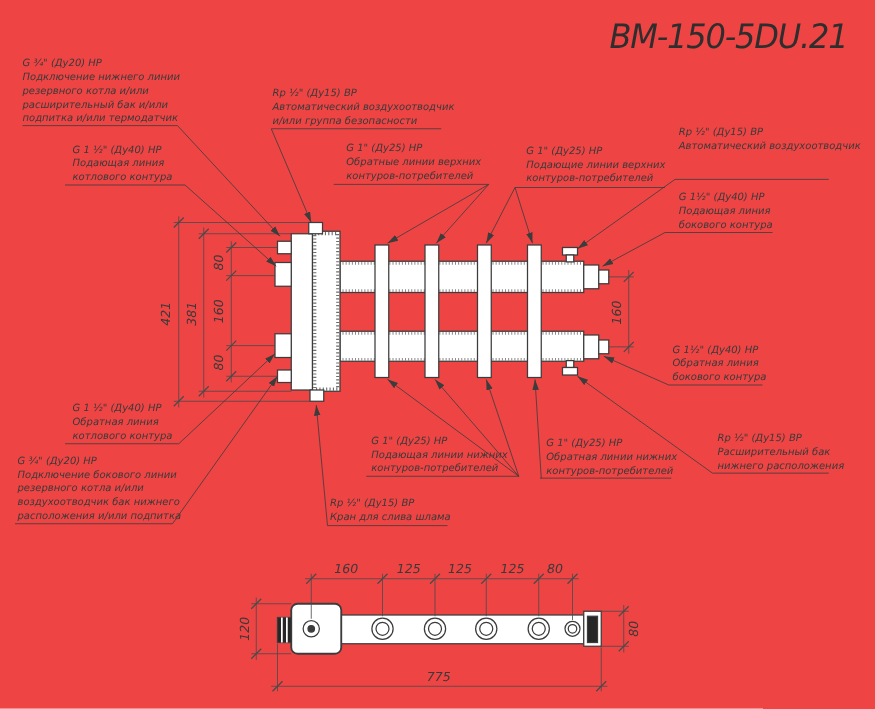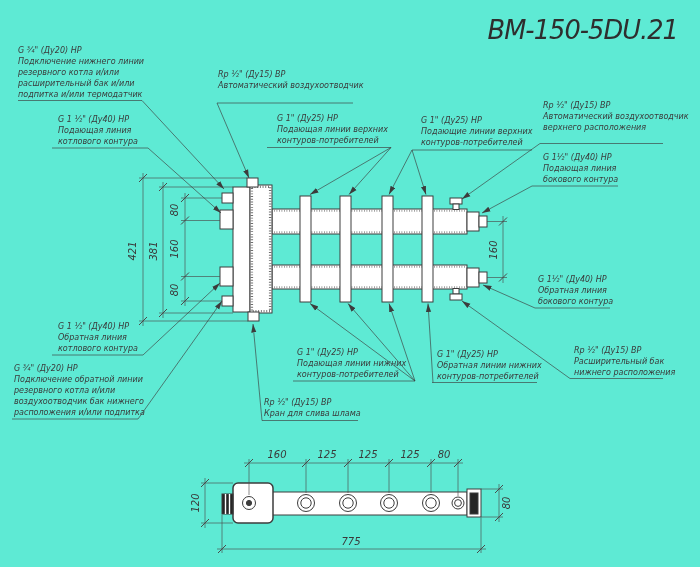--- a/index.html
+++ b/index.html
@@ -1,16 +1,16 @@
 <!DOCTYPE html>
 <html><head>
 <meta charset="utf-8">
 <style>
   html,body{margin:0;padding:0;background:#ffffff;}
-  #canvas{position:relative;width:700px;height:567px;background:#5eead4;overflow:hidden;
+  #canvas{position:relative;width:700px;height:567px;background:#ef4444;overflow:hidden;
           font-family:"DejaVu Sans",sans-serif;color:#3a3a3a;}
   #drawing{position:absolute;left:0;top:0;}
   .title{position:absolute;top:14px;right:22px;width:260px;text-align:right;
          font-style:italic;font-size:27px;color:#2e2e2e;letter-spacing:-1px;
          transform:scaleX(.95);transform-origin:right top;white-space:nowrap;}
   .ann{position:absolute;font-style:italic;font-size:8px;line-height:11px;
        color:#3a3a3a;white-space:nowrap;}
 </style>
 </head>
 <body>
@@ -204,38 +204,38 @@
 
   <div class="ann" style="left:58px;top:114px">
     <div>G 1 ½" (Ду40) НР</div>
     <div>Подающая линия</div>
     <div>котлового контура</div>
   </div>
 
   <div class="ann" style="left:218px;top:69px">
     <div>Rp ½" (Ду15) ВР</div>
     <div>Автоматический воздухоотводчик</div>
+    <div>и/или группа безопасности</div>
   </div>
 
   <div class="ann" style="left:277px;top:113px">
     <div>G 1" (Ду25) НР</div>
-    <div>Подающая линии верхних</div>
+    <div>Обратные линии верхних</div>
     <div>контуров-потребителей</div>
   </div>
 
   <div class="ann" style="left:421px;top:115px">
     <div>G 1" (Ду25) НР</div>
     <div>Подающие линии верхних</div>
     <div>контуров-потребителей</div>
   </div>
 
   <div class="ann" style="left:543px;top:100px">
     <div>Rp ½" (Ду15) ВР</div>
     <div>Автоматический воздухоотводчик</div>
-    <div>верхнего расположения</div>
   </div>
 
   <div class="ann" style="left:543px;top:152px">
     <div>G 1½" (Ду40) НР</div>
     <div>Подающая линия</div>
     <div>бокового контура</div>
   </div>
 
   <div class="ann" style="left:538px;top:274px">
     <div>G 1½" (Ду40) НР</div>
@@ -244,21 +244,21 @@
   </div>
 
   <div class="ann" style="left:58px;top:321px">
     <div>G 1 ½" (Ду40) НР</div>
     <div>Обратная линия</div>
     <div>котлового контура</div>
   </div>
 
   <div class="ann" style="left:14px;top:363px">
     <div>G ¾" (Ду20) НР</div>
-    <div>Подключение обратной линии</div>
+    <div>Подключение бокового линии</div>
     <div>резервного котла и/или</div>
     <div>воздухоотводчик бак нижнего</div>
     <div>расположения и/или подпитка</div>
   </div>
 
   <div class="ann" style="left:264px;top:397px">
     <div>Rp ½" (Ду15) ВР</div>
     <div>Кран для слива шлама</div>
   </div>
 

